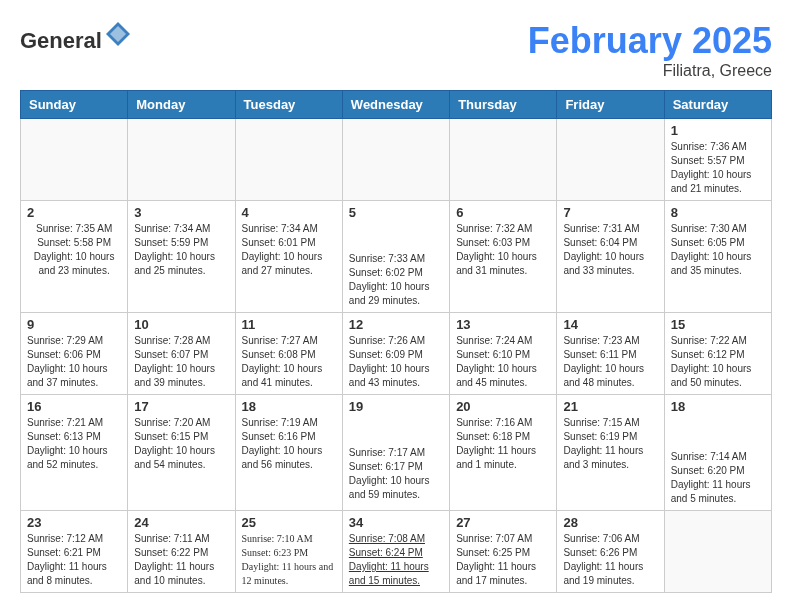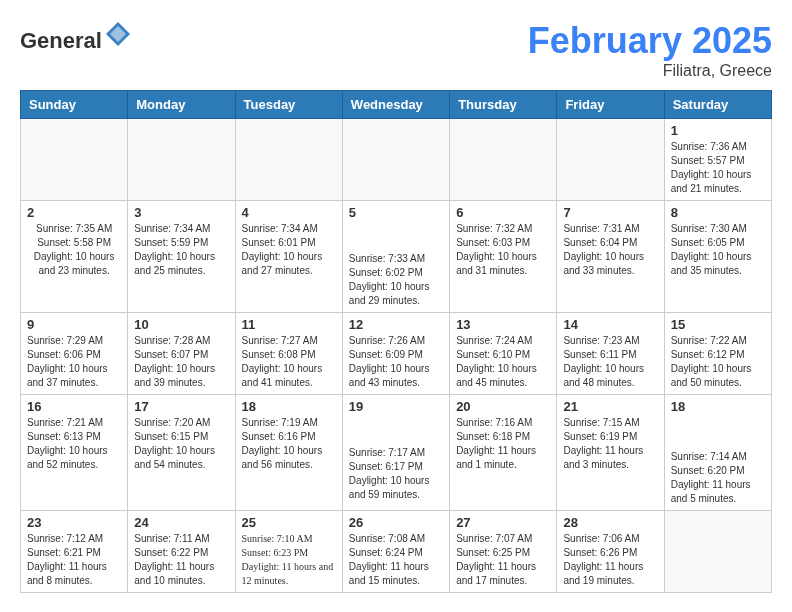--- a/index.html
+++ b/index.html
@@ -273,22 +273,22 @@
 Sunset: 6:22 PM
 Daylight: 11 hours and 10 minutes.</div>
         </td>
         <td>
           <div class="day-number">25</div>
           <div class="day-info" style="white-space: pre-line; font-family: Liberation Serif, serif;">Sunrise: 7:10 AM
 Sunset: 6:23 PM
 Daylight: 11 hours and 12 minutes.</div>
         </td>
         <td>
-          <div class="day-number">26</div>
-          <div class="day-info" style="white-space: pre-line;">Sunrise: 7:08 AM
+          <div class="day-number">34</div>
+          <div class="day-info" style="white-space: pre-line; text-decoration: underline;">Sunrise: 7:08 AM
 Sunset: 6:24 PM
 Daylight: 11 hours and 15 minutes.</div>
         </td>
         <td>
           <div class="day-number">27</div>
           <div class="day-info" style="white-space: pre-line;">Sunrise: 7:07 AM
 Sunset: 6:25 PM
 Daylight: 11 hours and 17 minutes.</div>
         </td>
         <td>

